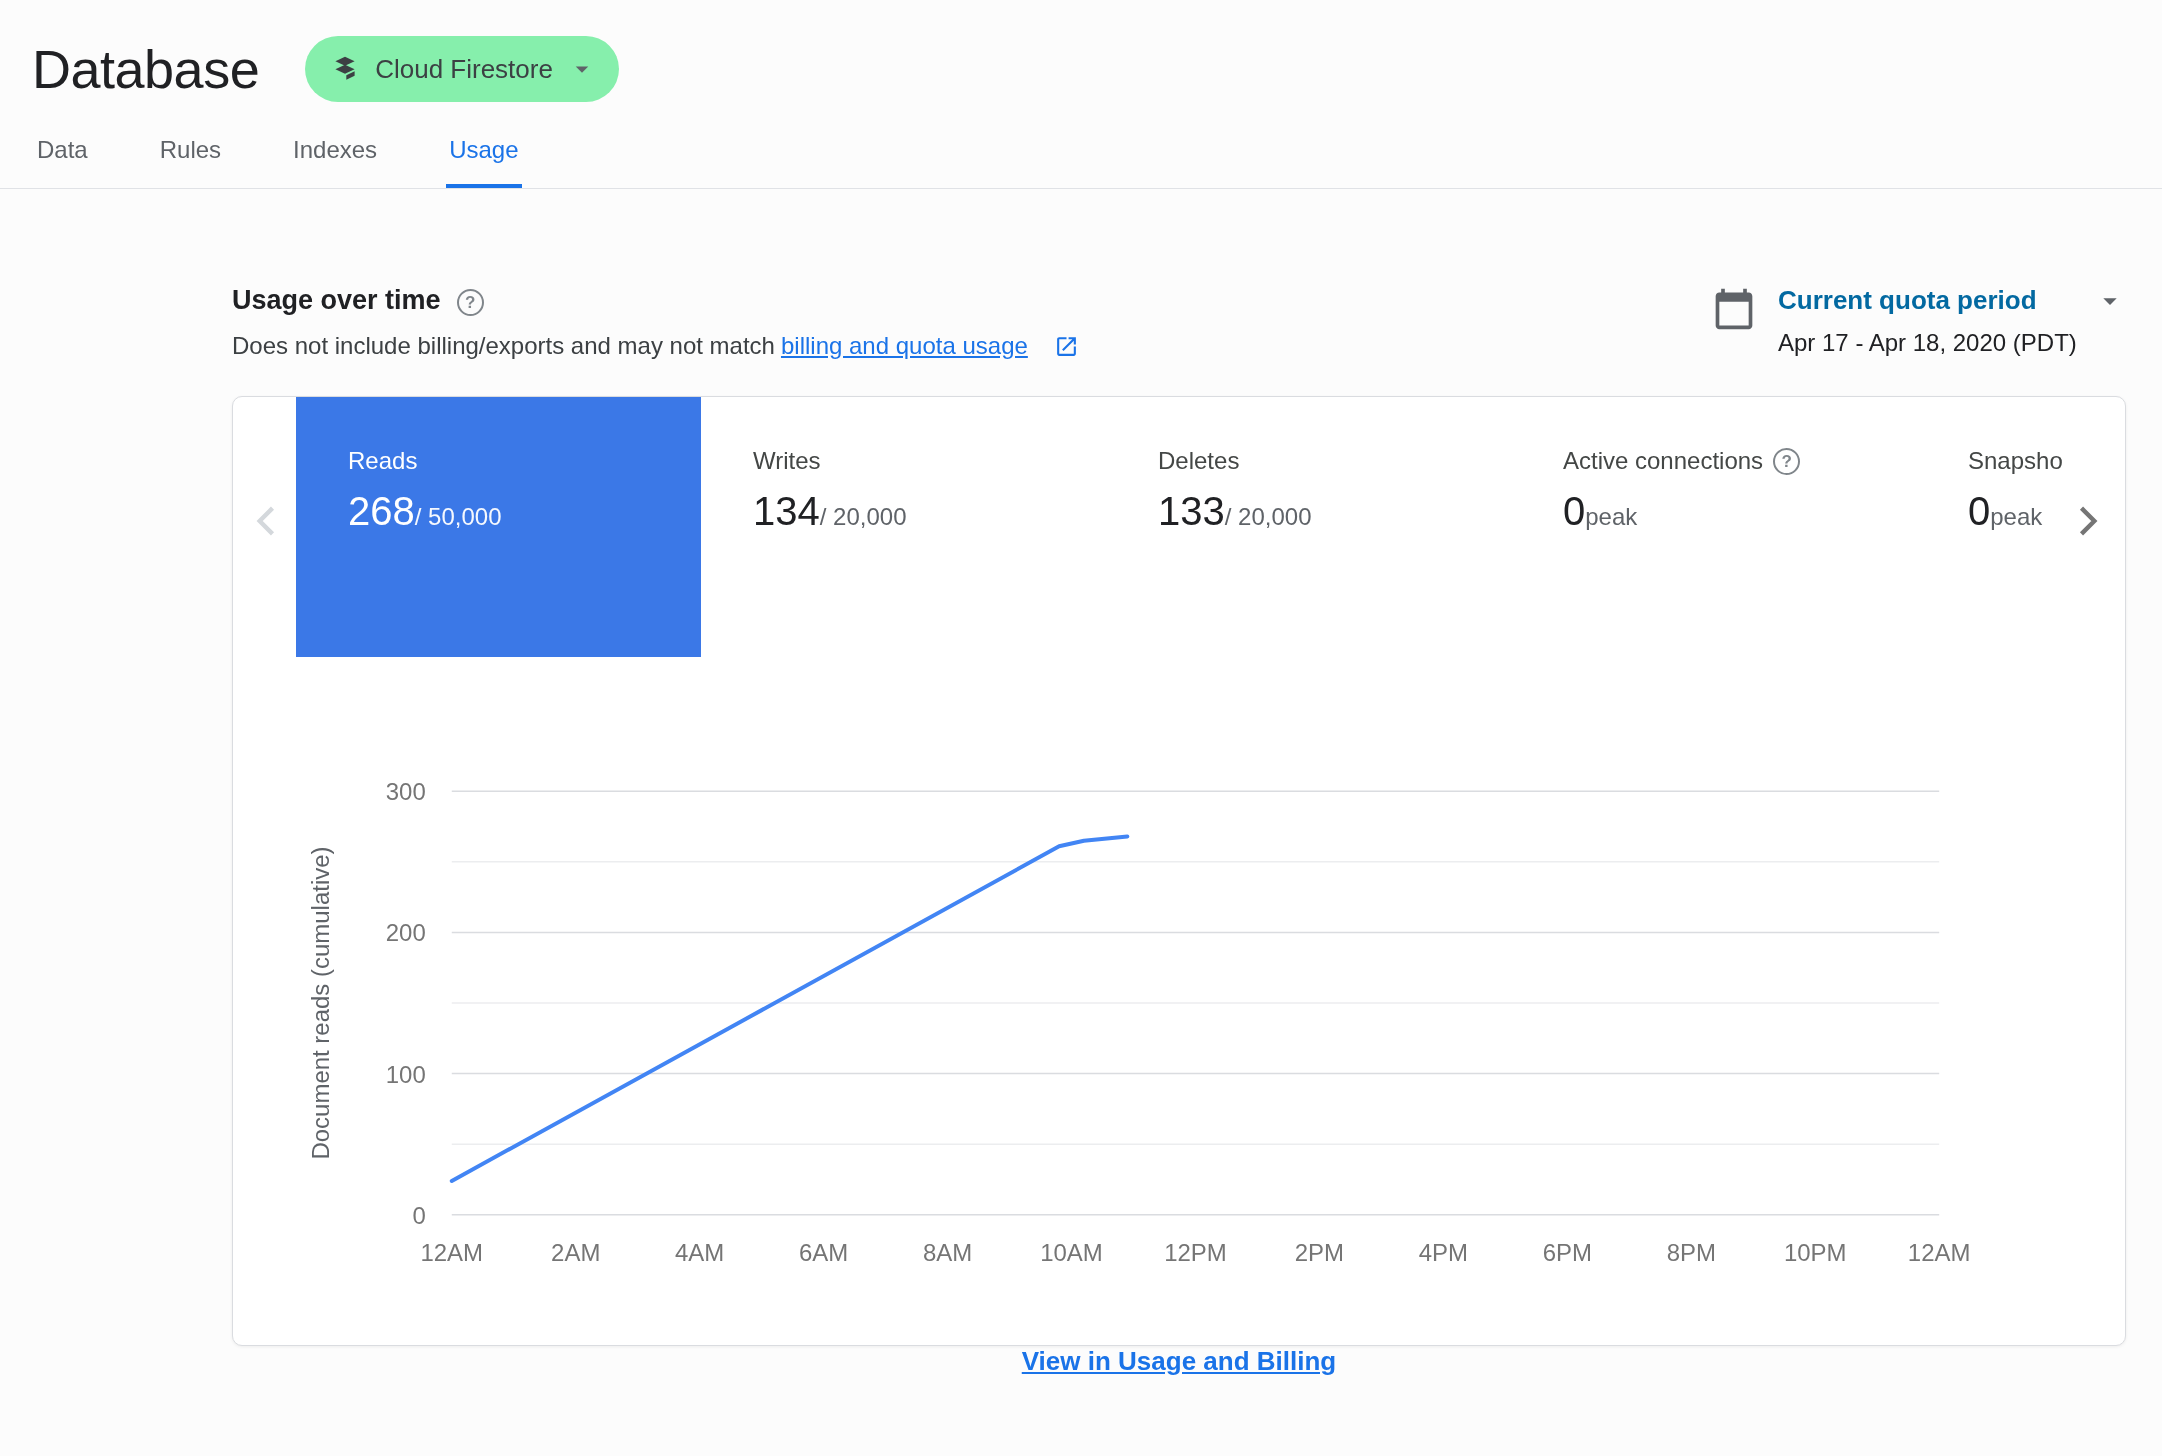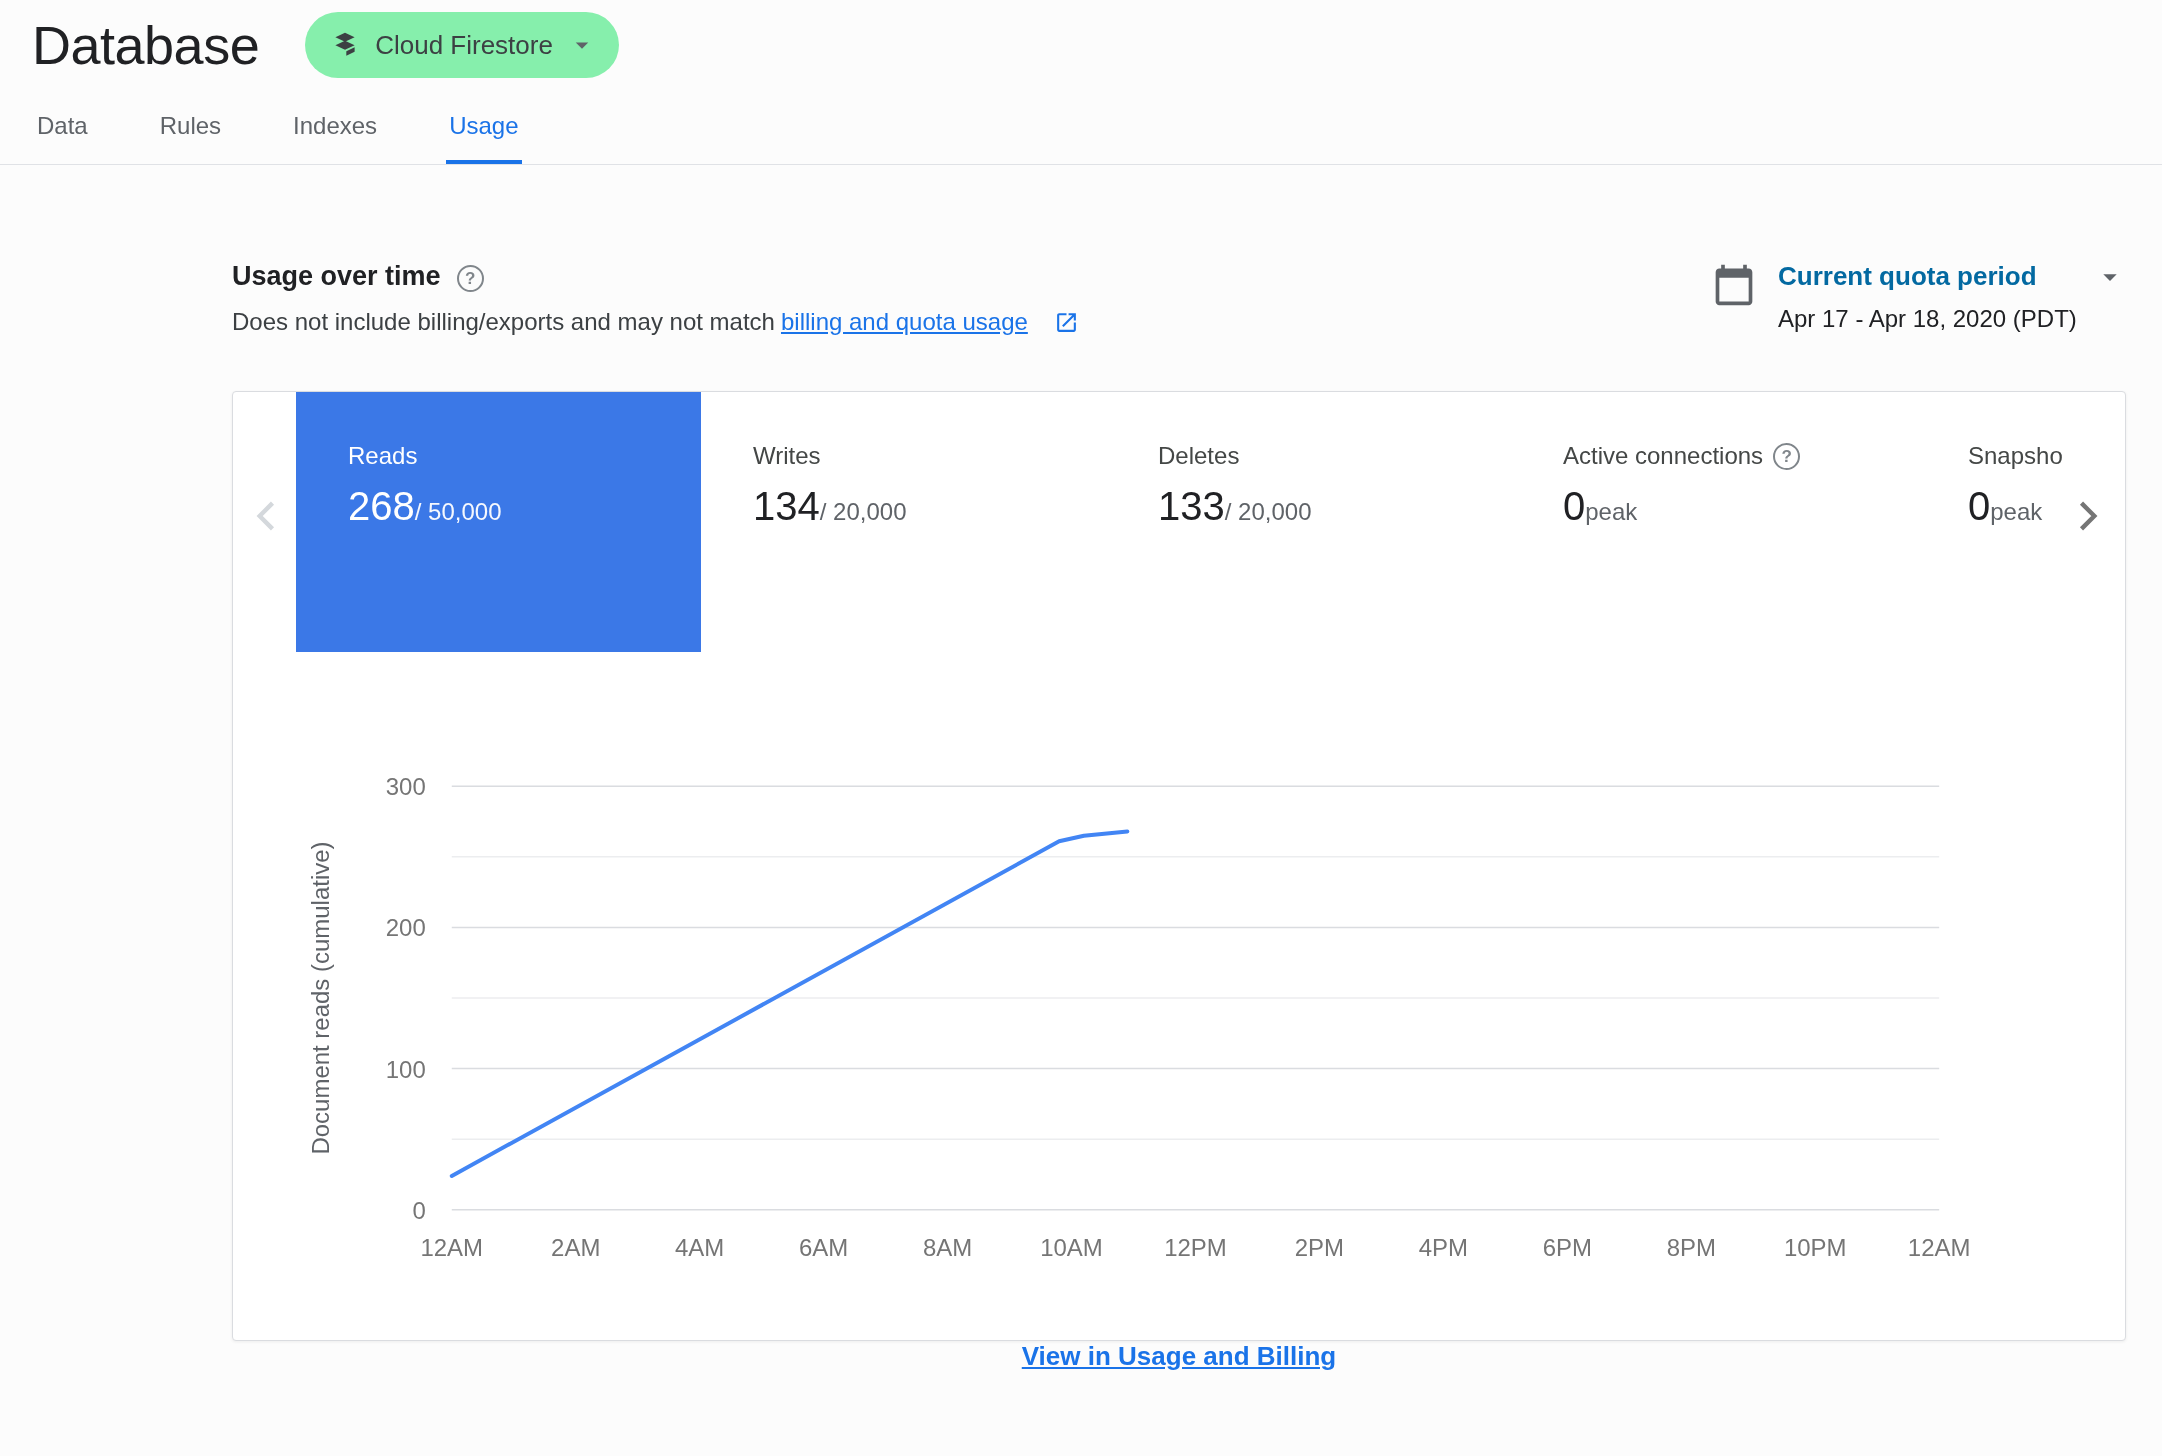--- a/index.html
+++ b/index.html
@@ -7,21 +7,21 @@
     --selected-tile:#3b78e7;
   }
   *{box-sizing:border-box}
   html,body{margin:0;padding:0}
   body{
     width:2162px;height:1456px;overflow:hidden;
     background:#fcfcfc;color:#202124;
     font-family:"Liberation Sans","DejaVu Sans",sans-serif;
   }
   
-  .topbar{display:flex;align-items:center;gap:46px;padding:12px 0 0 32px}
+  .topbar{display:flex;align-items:center;gap:46px;padding:36px 0 0 32px}
   .page-title{font-size:54px;font-weight:400;margin:0;color:#202124;letter-spacing:-.5px}
   .pill{
     display:flex;align-items:center;gap:14px;height:66px;padding:0 22px 0 24px;
     border-radius:34px;background:#86efac;border:none;cursor:pointer;
     font-family:inherit;font-size:26px;color:#3c4043;font-weight:500;
   }
   .pill svg.caret{fill:#5f6368}
   .fs-icon{display:inline-flex}
   
   .tabs{display:flex;gap:66px;padding:34px 0 0 34px;border-bottom:1px solid #e0e2e6}
@@ -42,22 +42,22 @@
   .inline-link{color:var(--accent);text-decoration:underline;cursor:pointer;
                display:inline-flex;align-items:center;gap:26px;margin-left:6px}
   .quota{display:flex;gap:22px;cursor:pointer;align-items:flex-start}
   .cal{color:#5f6368;flex:none;margin-top:2px}
   .quota-col{min-width:348px}
   .quota-row{display:flex;align-items:flex-start;font-size:26px;font-weight:700;color:#0369a1}
   .quota-row svg{margin-left:auto;fill:#5f6368}
   .quota-date{font-size:24px;margin-top:12px;color:#202124}
   
   .card{
-    position:relative;margin-top:55px;height:950px;background:#fff;
-    border:1px solid #dadce0;border-radius:4px;overflow:hidden;
+    position:relative;margin-top:36px;height:950px;background:#fff;
+    border:1px solid #dadce0;border-radius:10px;overflow:hidden;
     box-shadow:0 1px 3px rgba(60,64,67,.08);
   }
   .tiles{display:flex;padding-left:63px;height:260px}
   .tile{width:405px;flex:none;height:260px;padding:50px 28px 0 52px;cursor:pointer}
   .tile-label{font-size:24px;color:#444746;display:flex;align-items:center;gap:10px;white-space:nowrap}
   .tile-value{display:flex;align-items:baseline;margin-top:14px}
   .tile-value .big{font-size:40px;color:#202124}
   .tile-value .suffix{font-size:24px;color:#5f6368}
   .tile.selected{background:var(--selected-tile)}
   .tile.selected .tile-label,.tile.selected .big{color:#fff}

